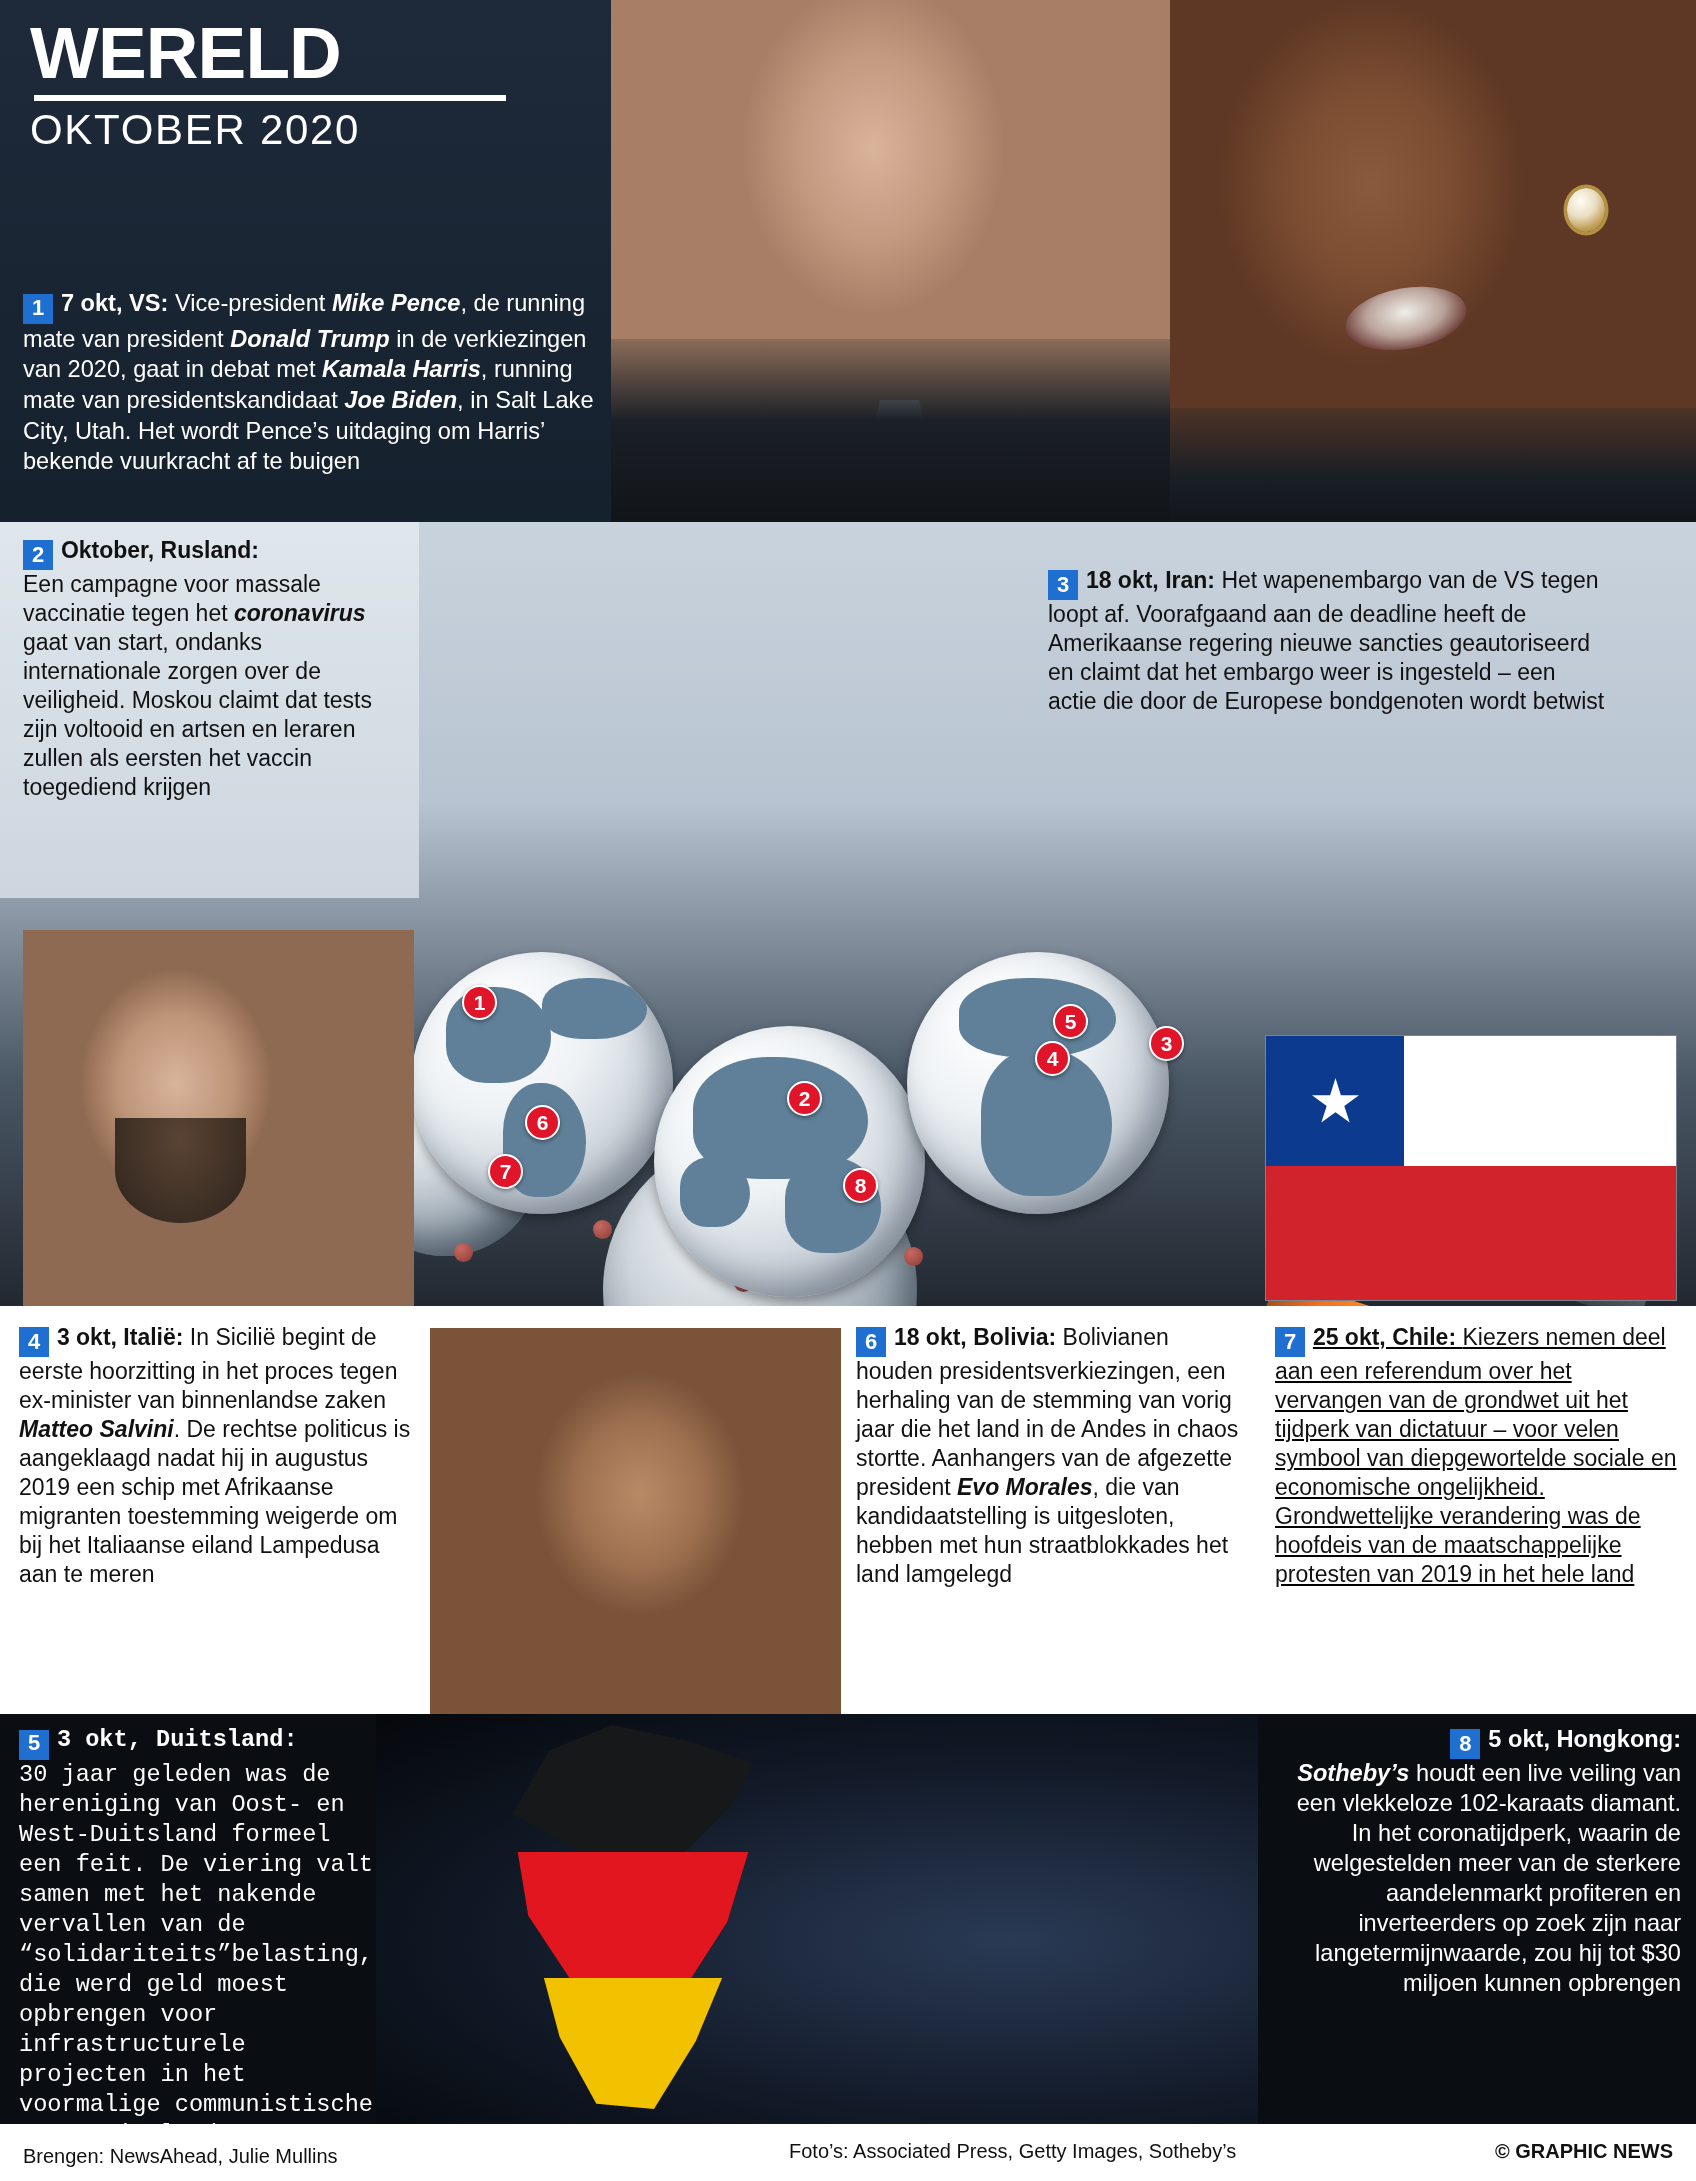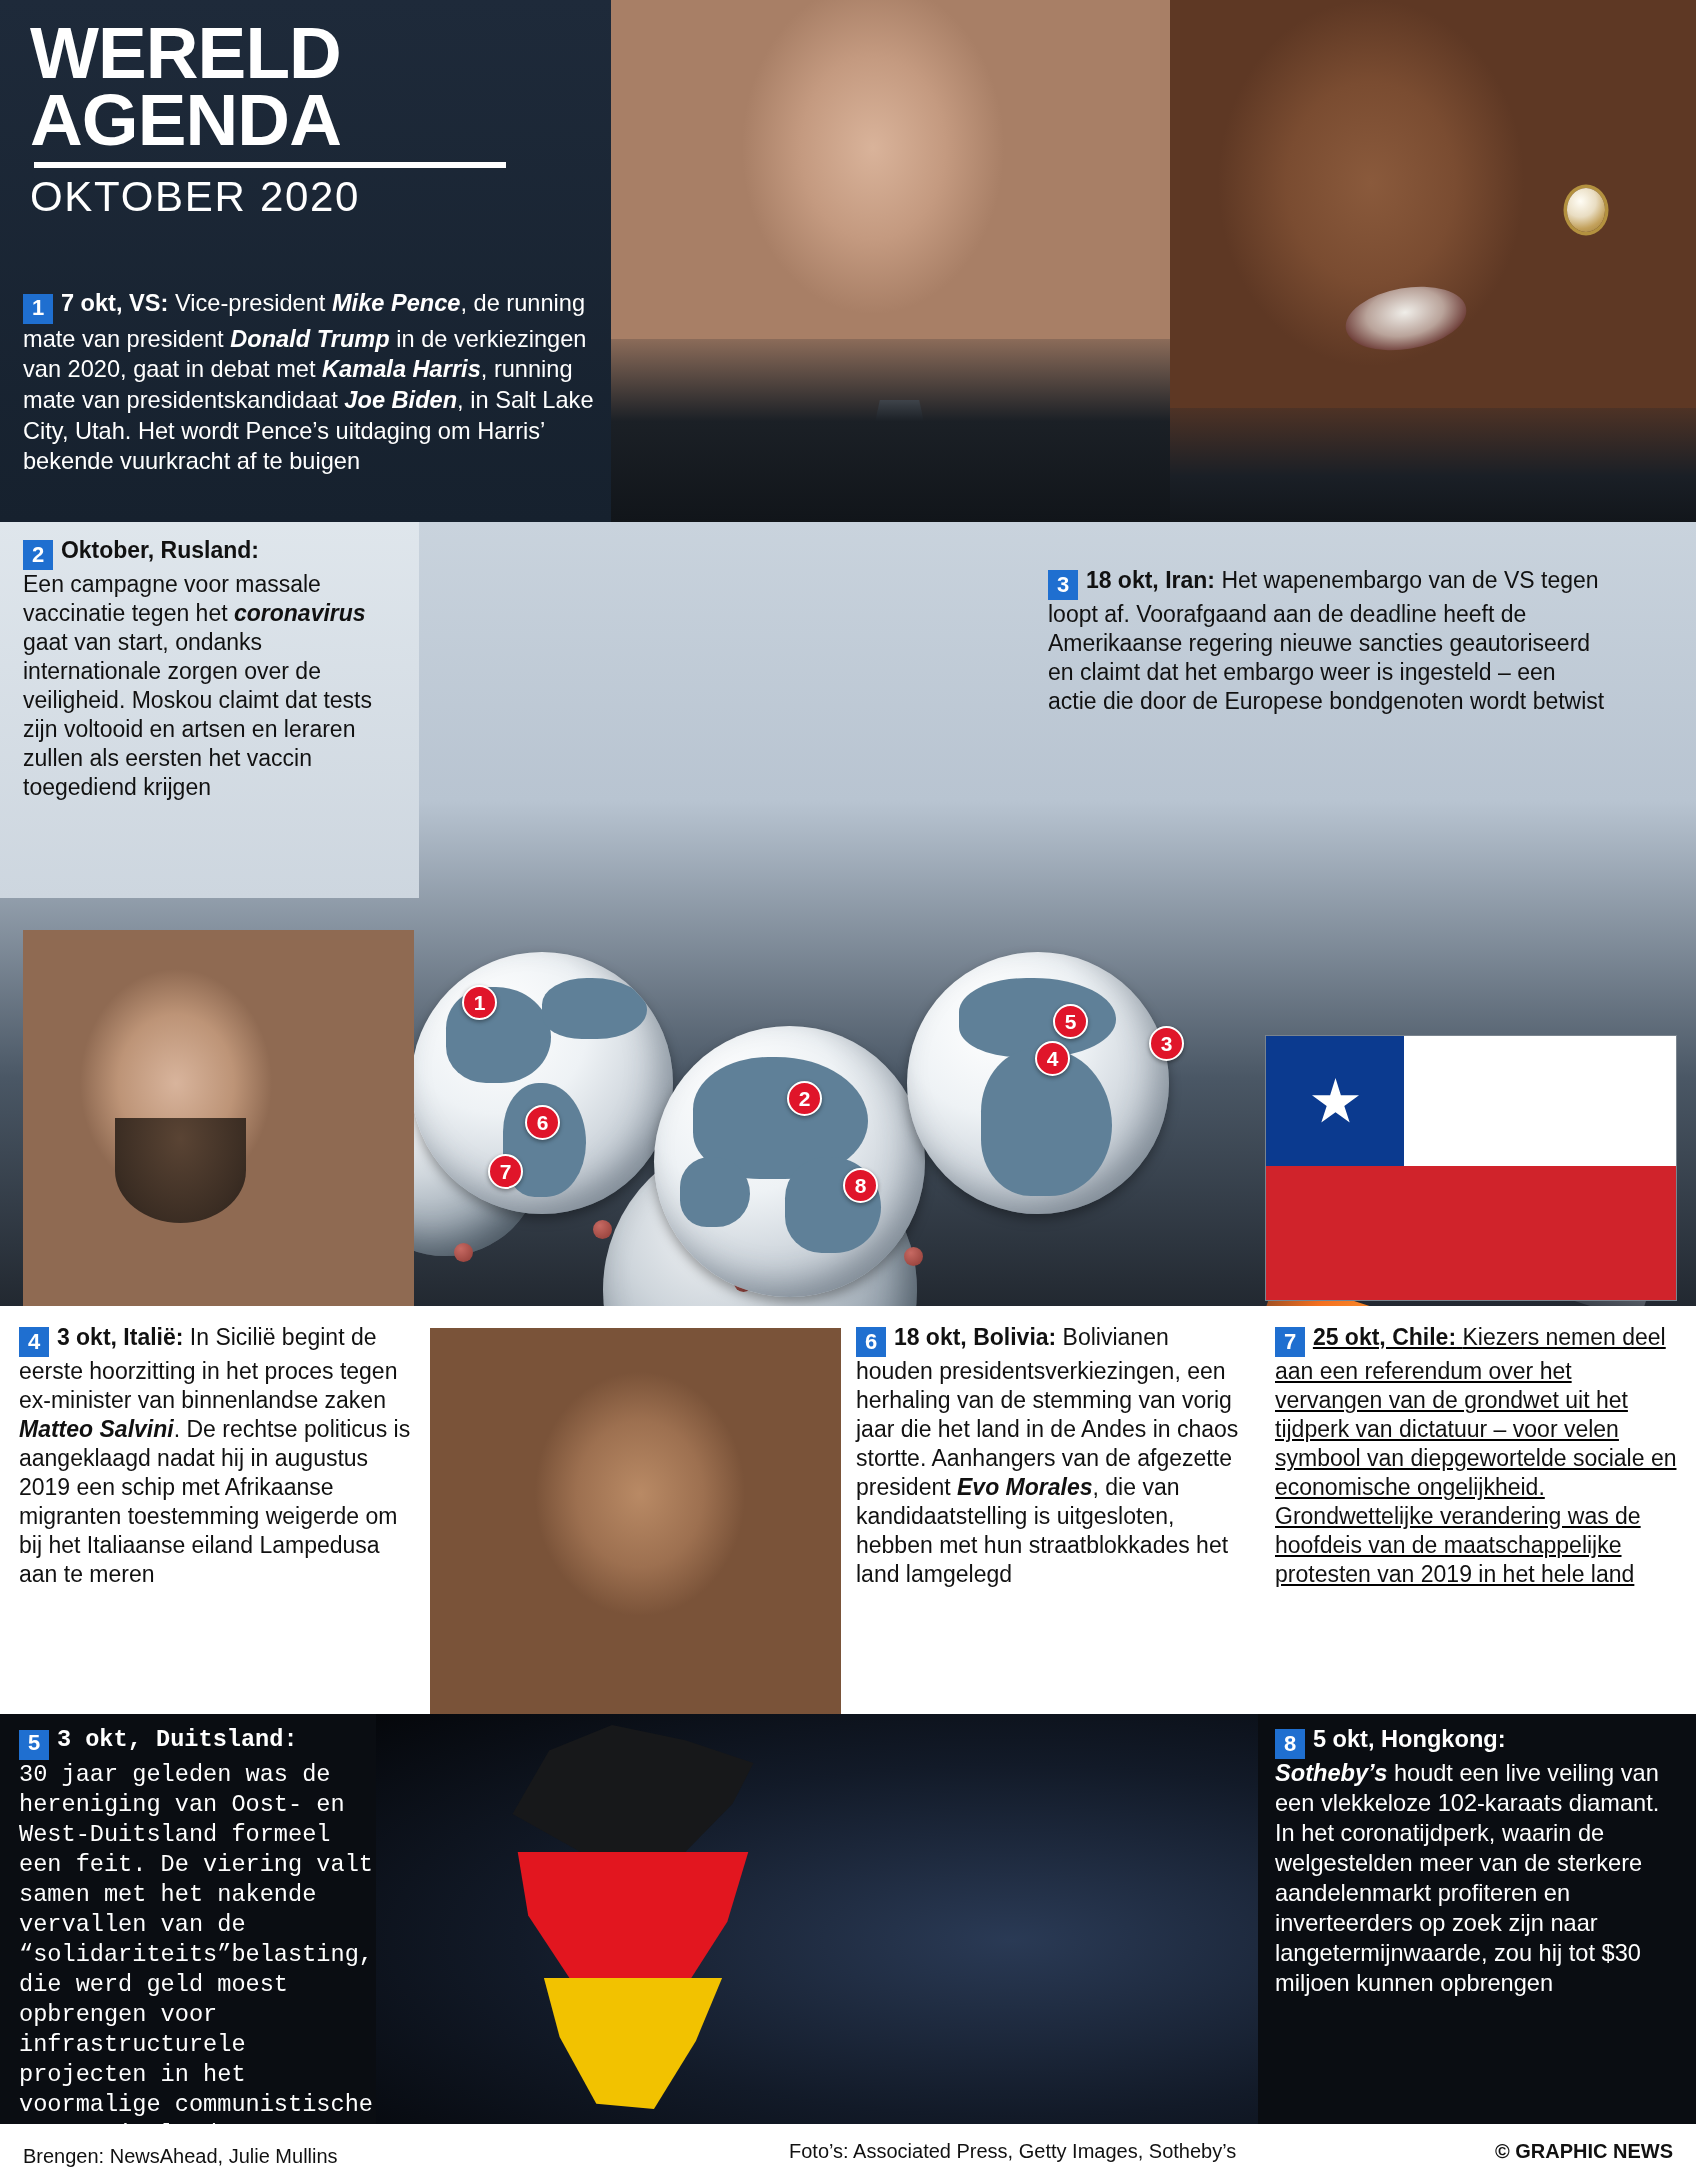--- a/index.html
+++ b/index.html
@@ -214,21 +214,21 @@
   }
   .map-de {
     position: absolute; left: 454px; top: 1725px; width: 367px; height: 393px;
   }
   .map-de .seg { position: absolute; left: 48px; width: 262px; }
   .map-de .s1 { top: 0px;   height: 127px; background:#17181a; clip-path: polygon(18% 20%, 42% 0%, 70% 12%, 96% 30%, 88% 62%, 70% 100%, 30% 100%, 4% 70%); }
   .map-de .s2 { top: 127px; height: 127px; background:#e2161f; clip-path: polygon(6% 0%, 94% 0%, 86% 55%, 72% 100%, 26% 100%, 10% 50%); }
   .map-de .s3 { top: 253px; height: 131px; background:#f2c200; clip-path: polygon(16% 0%, 84% 0%, 74% 48%, 58% 100%, 36% 96%, 22% 45%); }
 
   .item5 { position: absolute; left: 19px; top: 1725px; width: 367px; font-family: Liberation Mono, monospace; }
-  .item8 { position: absolute; left: 1275px; top: 1725px; width: 406px; }
+  .item8 { position: absolute; left: 1275px; top: 1725px; width: 406px; text-align: right; }
   .item5 .txt, .item8 .txt { color: #fff; font-size: 23.6px; line-height: 1.27; }
 
   
   .footer {
     position: absolute; left: 0; top: 2124px; width: 1696px; height: 58px;
     background: #ffffff; color: #111; font-size: 20px;
   }
   .footer .left  { position: absolute; left: 23px; top: 21px; }
   .footer .mid   { position: absolute; left: 789px; top: 15.7px; }
   .footer .right { position: absolute; right: 23px; top: 15.7px; font-weight: bold; }
@@ -244,21 +244,20 @@
       <div class="suit"></div>
     </div>
     <div class="photo-harris">
       <div class="mouth"></div>
       <div class="earring"></div>
       <div class="collar"></div>
     </div>
 
     <div class="title-block">
       <div class="title-l1">WERELD</div>
-      <div class="title-l2">AGENDA</div>
       <div class="title-rule"></div>
       <div class="title-sub">OKTOBER 2020</div>
     </div>
 
     <div class="item1">
       <div class="txt">
         <span class="num">1</span><b>7 okt, VS:</b>
         <span>Vice-president <i>Mike Pence</i>, de running mate van president <i>Donald Trump</i> in de verkiezingen van 2020, gaat in debat met <i>Kamala Harris</i>, running mate van presidentskandidaat <i>Joe Biden</i>, in Salt Lake City, Utah. Het wordt Pence’s uitdaging om Harris’ bekende vuurkracht af te buigen</span>
       </div>
     </div>

